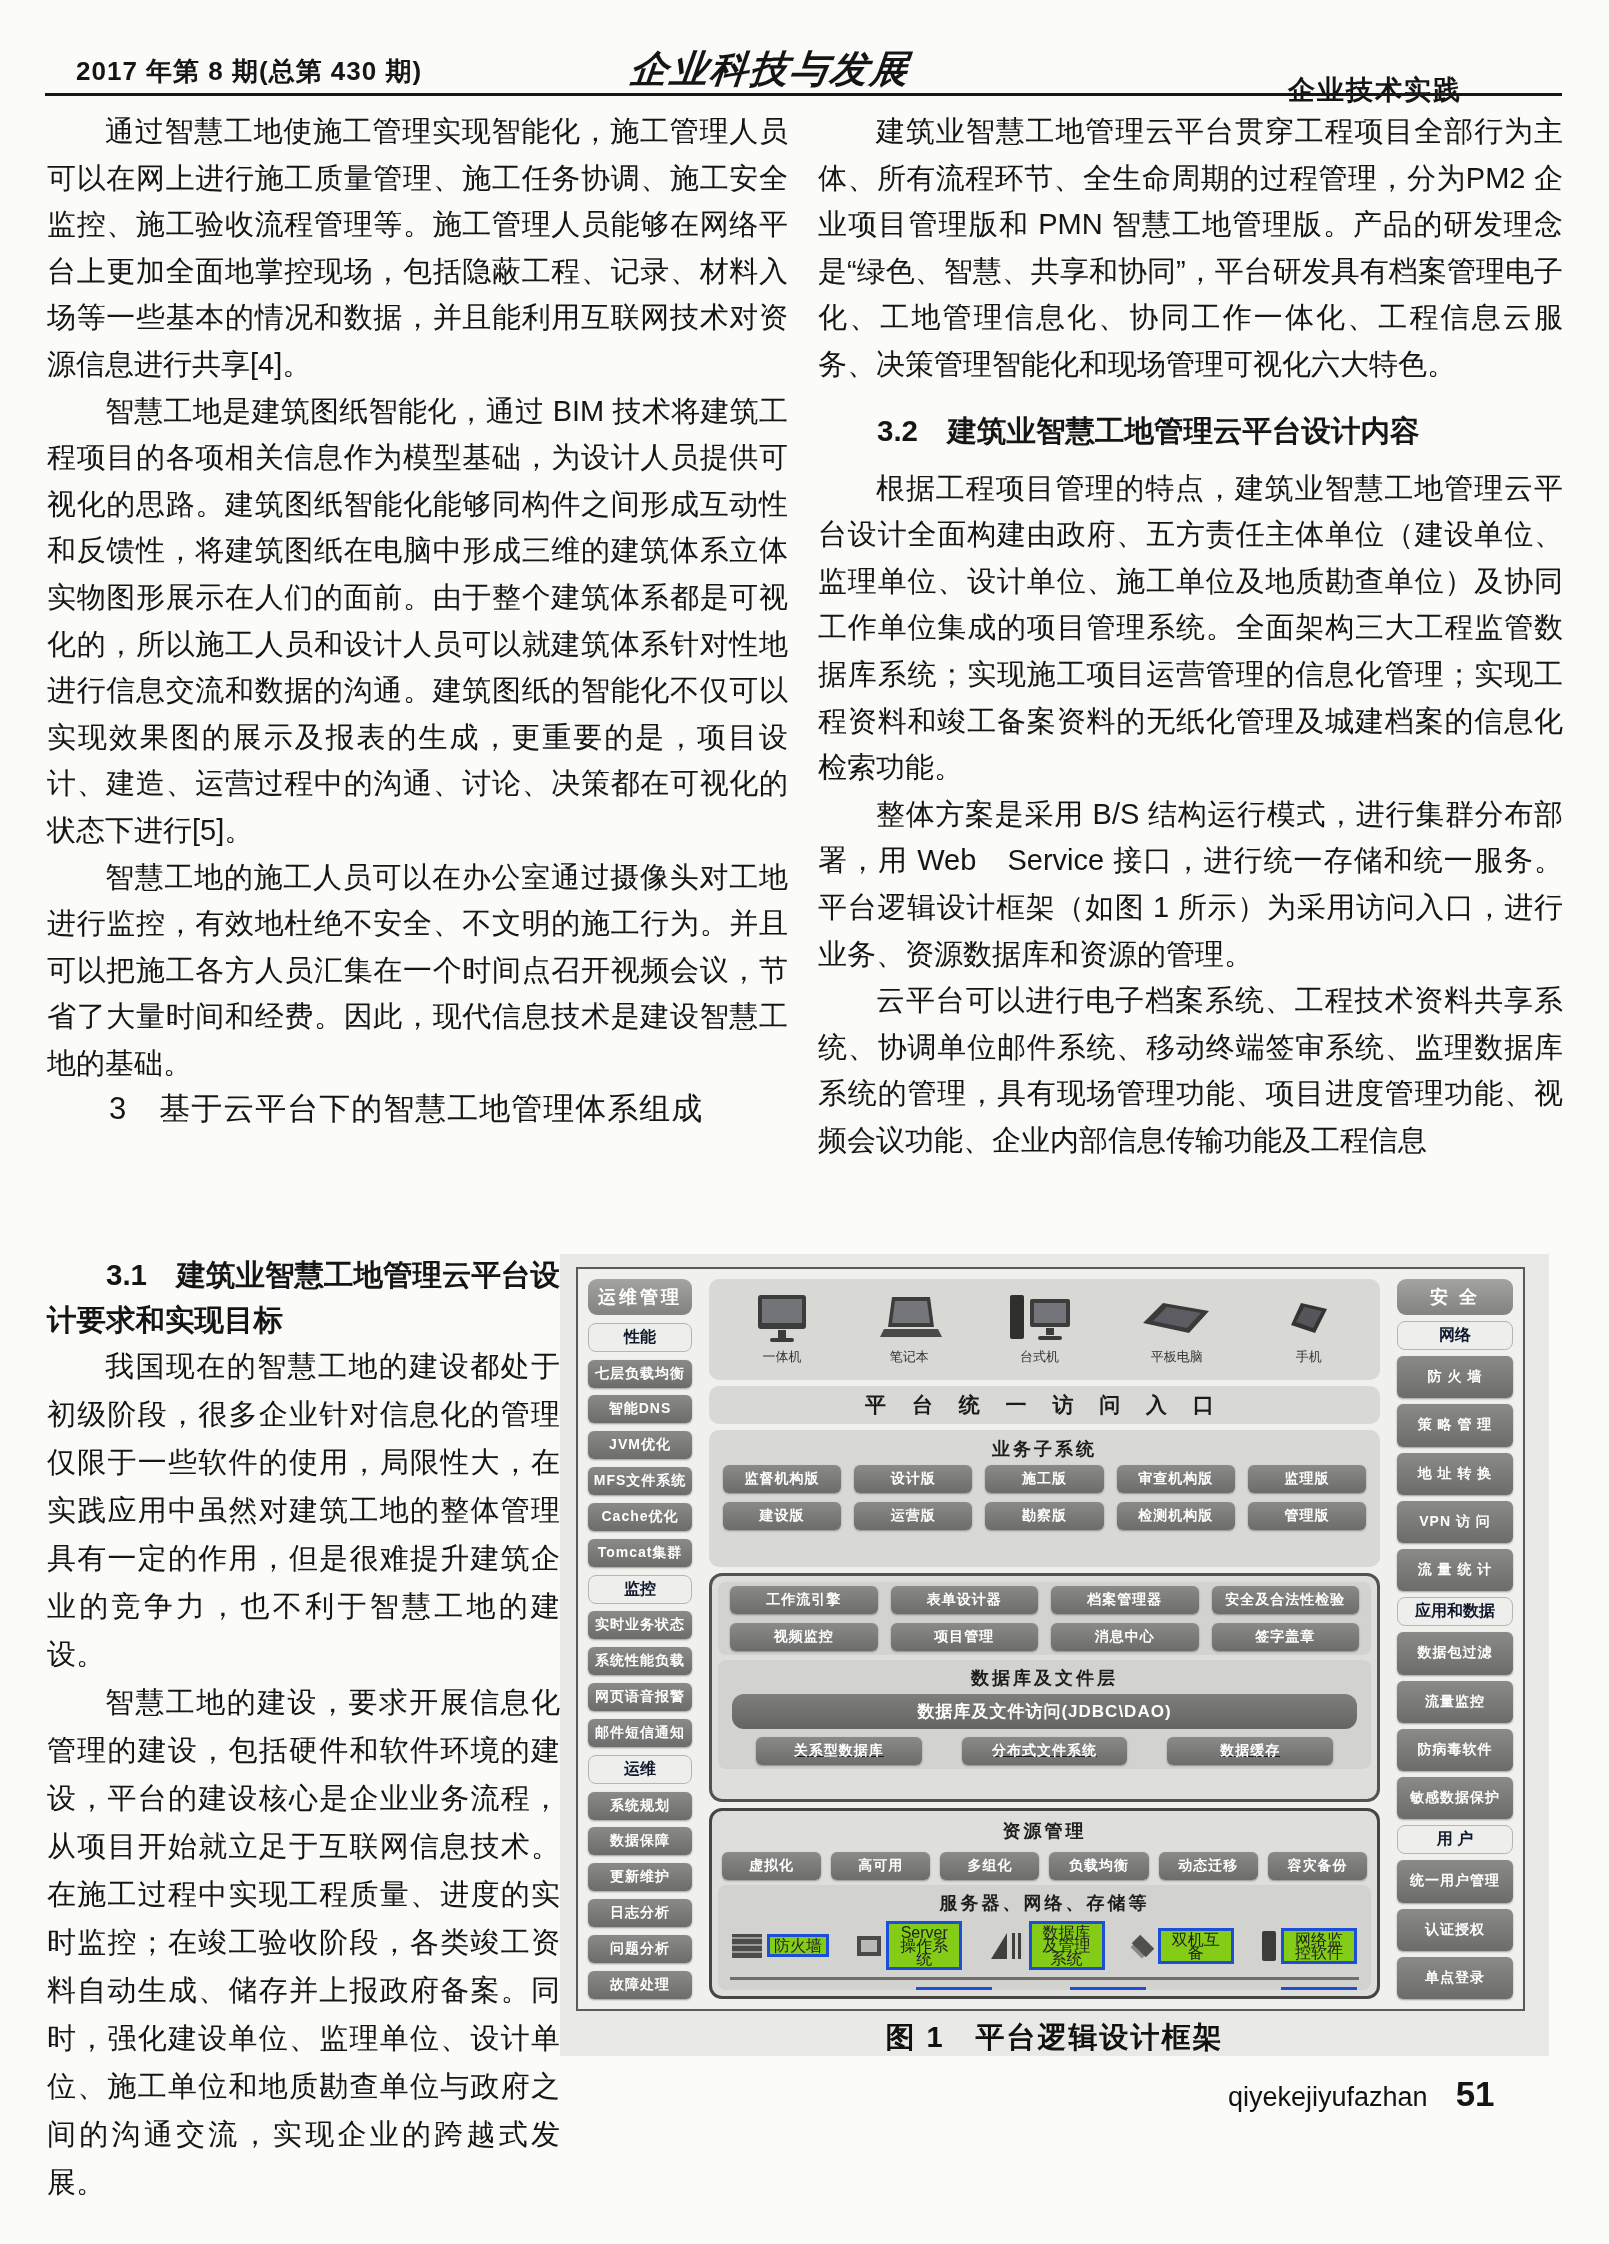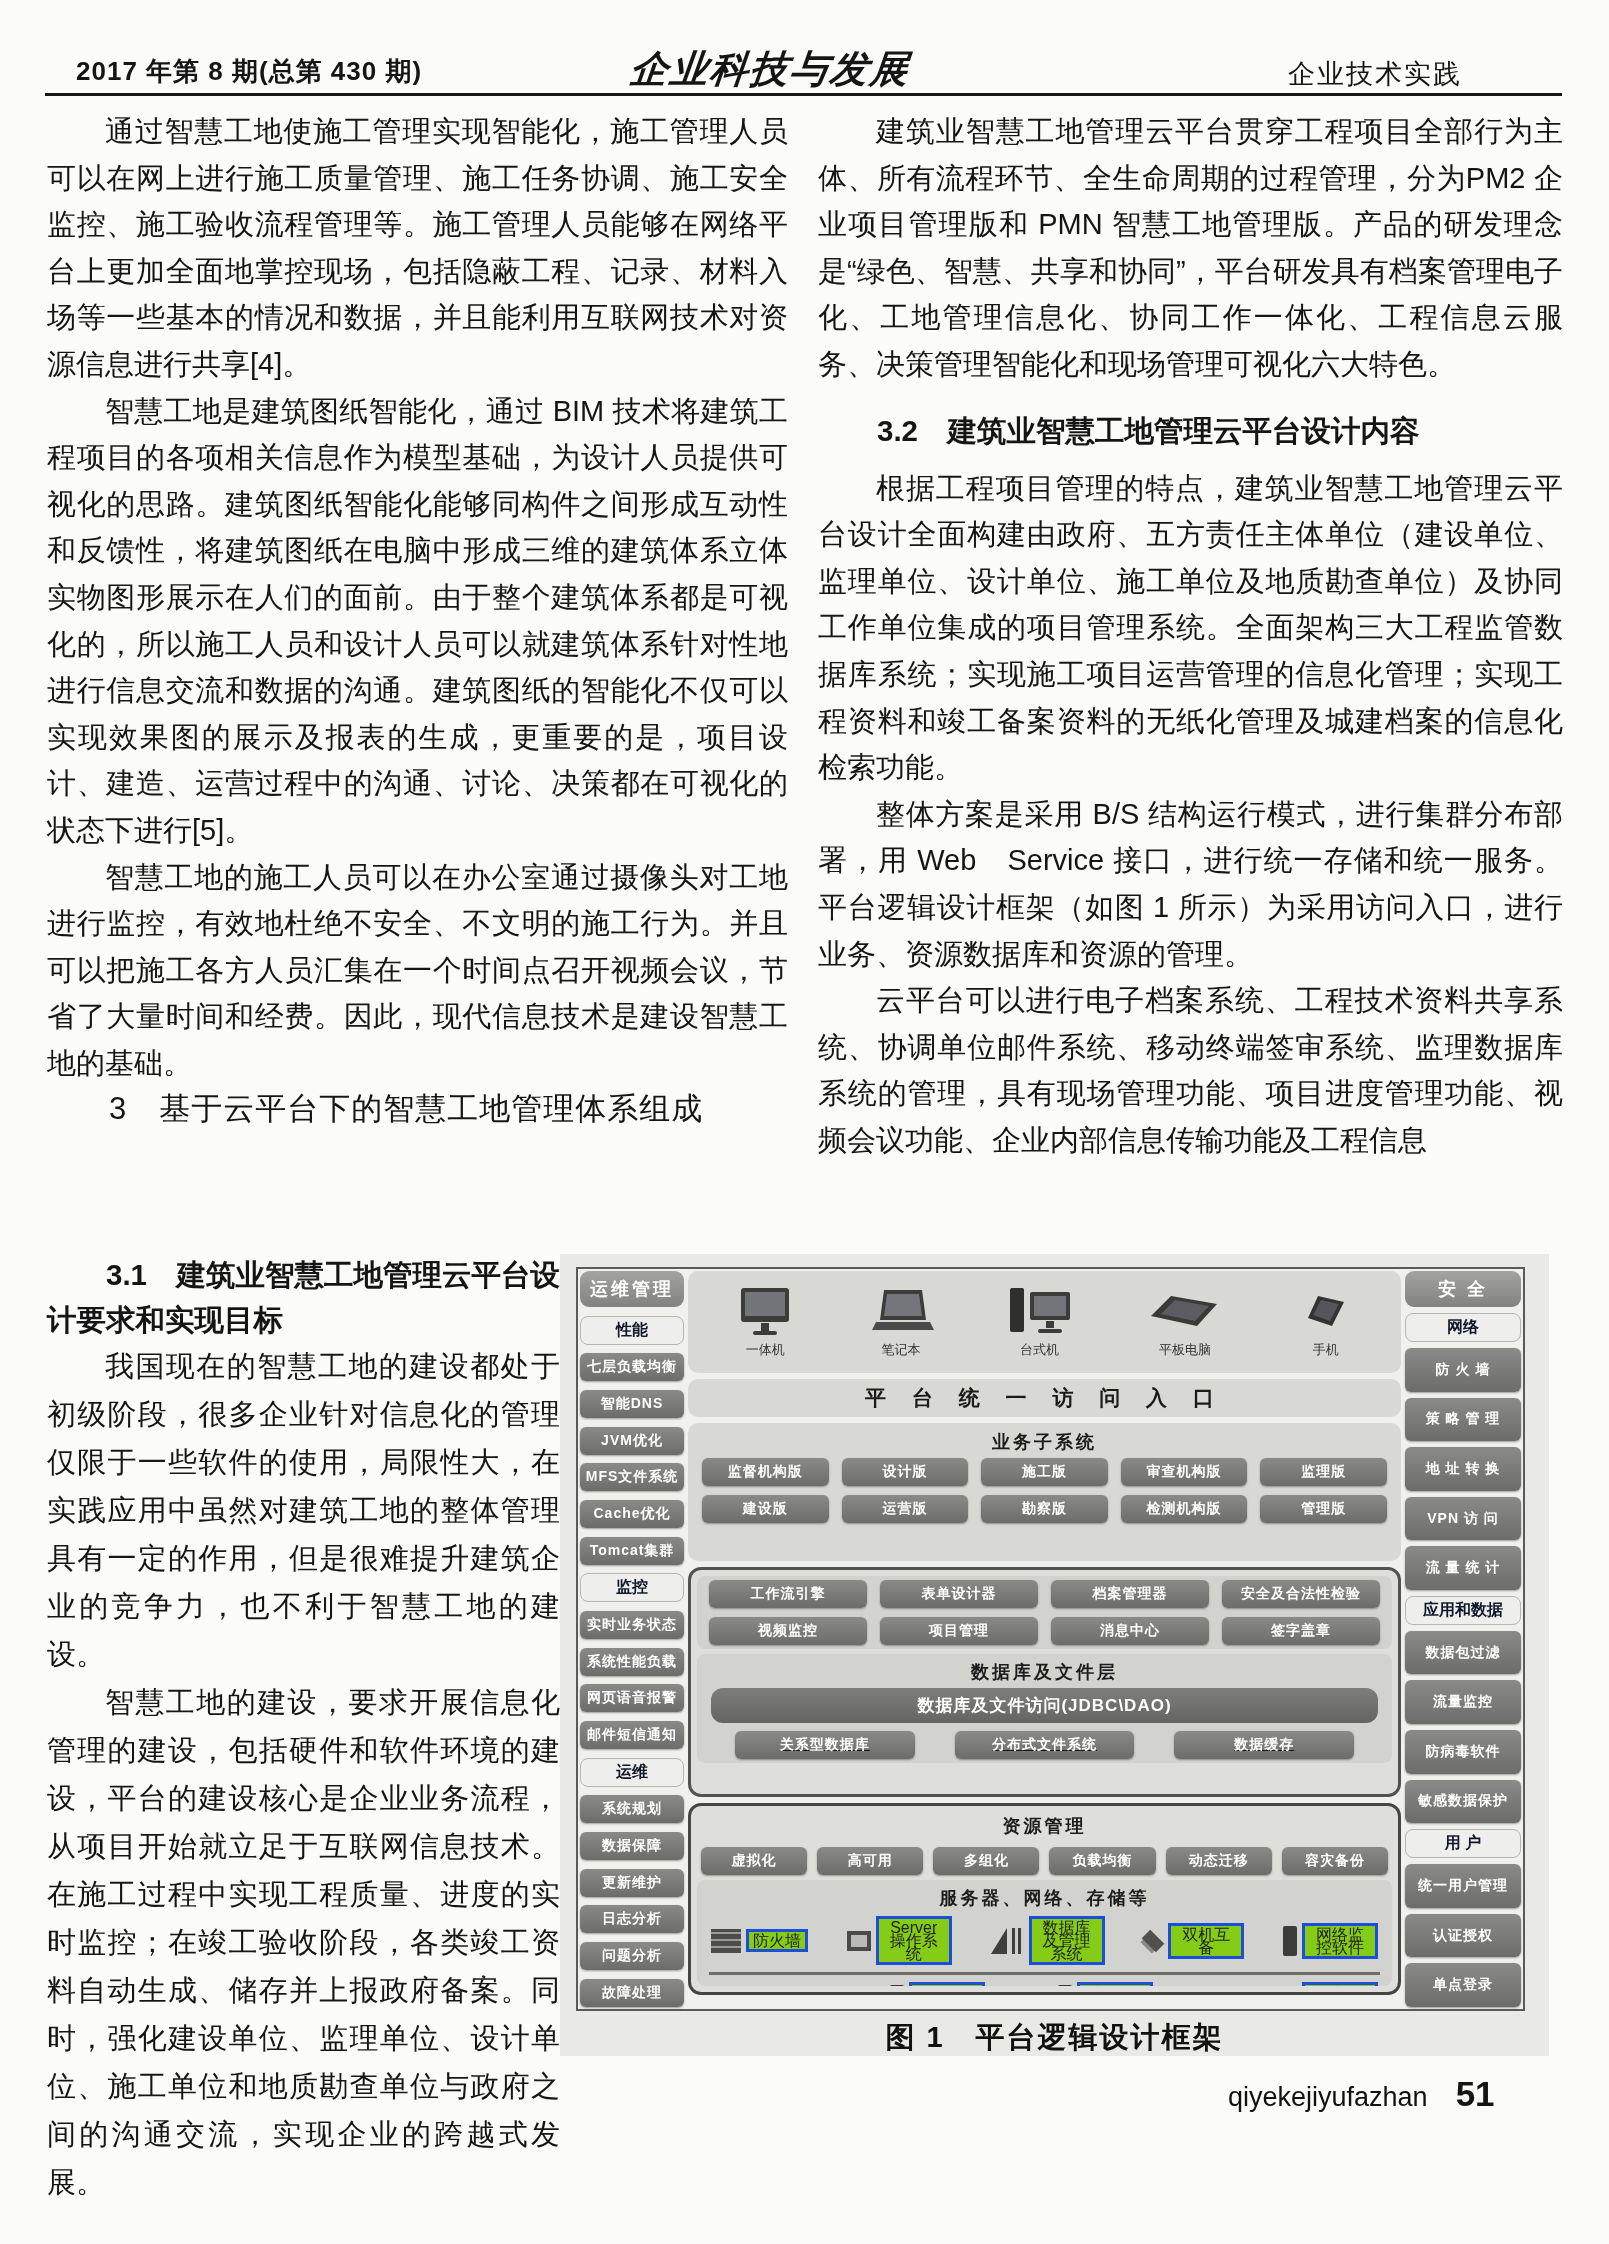--- a/index.html
+++ b/index.html
@@ -7,35 +7,35 @@
     width:1609px;height:2244px;position:relative;
     background:#fbfbf9;color:#151515;
     font-family:"Liberation Sans","DejaVu Sans",sans-serif;
     overflow:hidden;
   }
   
   .hdr-issue{position:absolute;left:76px;top:54px;font-size:26px;font-weight:bold;letter-spacing:1px;}
   .hdr-journal{position:absolute;left:600px;top:44px;width:340px;text-align:center;
     font-family:"DejaVu Serif","Liberation Serif",serif;font-style:italic;font-weight:bold;
     font-size:38px;transform:skewX(-6deg);letter-spacing:2px;}
-  .hdr-section{position:absolute;left:1288px;top:56px;font-size:27px;font-weight:normal;letter-spacing:2px;}
+  .hdr-section{position:absolute;left:1288px;top:72px;font-size:27px;font-weight:bold;letter-spacing:2px;}
   .hdr-rule{position:absolute;left:45px;top:93px;width:1517px;height:3px;background:#161616;}
   
   .bodytext{font-size:29px;line-height:46.6px;text-align:justify;}
   .bodytext p{margin:0;text-indent:2em;}
   .col-left-a{position:absolute;left:47px;top:108px;width:741px;}
   .h-sec{font-weight:normal;font-size:31px;text-indent:0;margin:26px 0 0 0;letter-spacing:1px;}
   .col-left-b{position:absolute;left:47px;top:1252px;width:513px;line-height:48px;}
   .h-sub{font-weight:bold;font-size:29.5px;text-indent:0;margin:0 0 6px 0;line-height:45px;}
   .col-right{position:absolute;left:818px;top:108px;width:745px;}
   .col-right .h-sub{margin:20px 0 12px 0;}
   
   .fig-backdrop{position:absolute;left:560px;top:1254px;width:989px;height:802px;background:#e9e9e6;}
   .fig-frame{position:absolute;left:16px;top:13px;width:949px;height:744px;border:2px solid #5a5a58;
-    background:#f0f0ed;box-sizing:border-box;padding:2px;display:flex;gap:4px;overflow:hidden;}
+    background:#f0f0ed;box-sizing:border-box;padding:10px;display:flex;gap:17px;overflow:hidden;}
   .fig-col-side{display:flex;flex-direction:column;justify-content:space-between;gap:6px;}
   .fig-left{width:104px;}
   .fig-right{width:116px;}
   .fig-right .fig-item{flex:1;display:flex;align-items:center;justify-content:center;}
   .fig-head{background:linear-gradient(#a3a3a1,#828280);color:#fff;font-weight:bold;font-size:18px;
     letter-spacing:3px;text-align:center;border-radius:9px;padding:6px 2px;}
   .fig-sub{background:#eeeeec;border:1px solid #b5b5b3;border-radius:8px;color:#0f172a;font-weight:bold;
     font-size:16px;text-align:center;padding:3px 2px;}
   .fig-item{background:linear-gradient(#8a8a88,#6c6c6a);color:#fff;border-radius:6px;text-align:center;
     font-size:14px;font-weight:bold;padding:5px 2px;letter-spacing:1px;box-shadow:0 1px 2px rgba(0,0,0,.35);}

